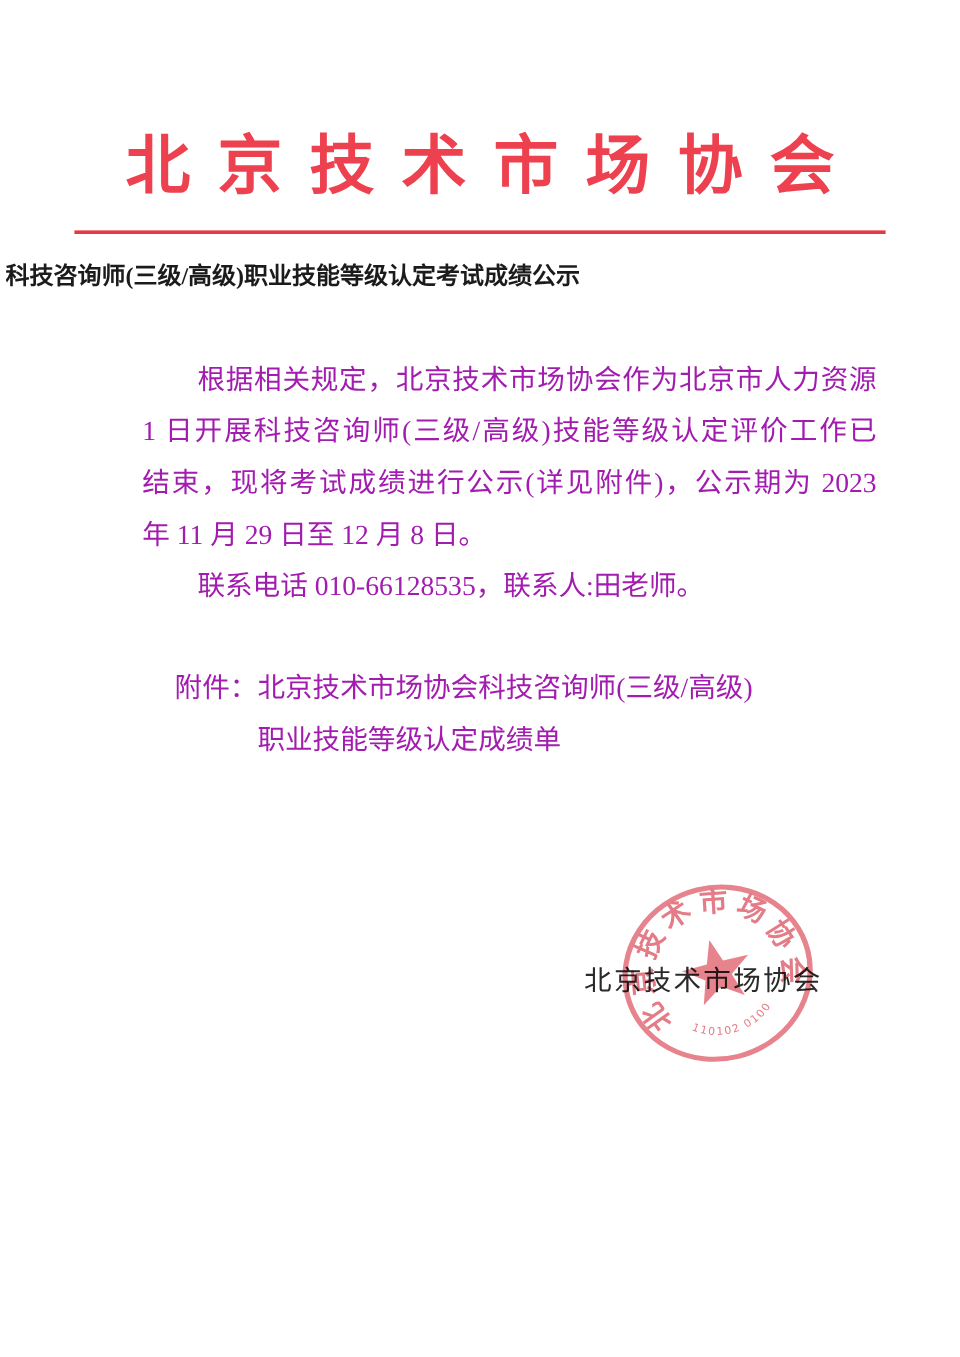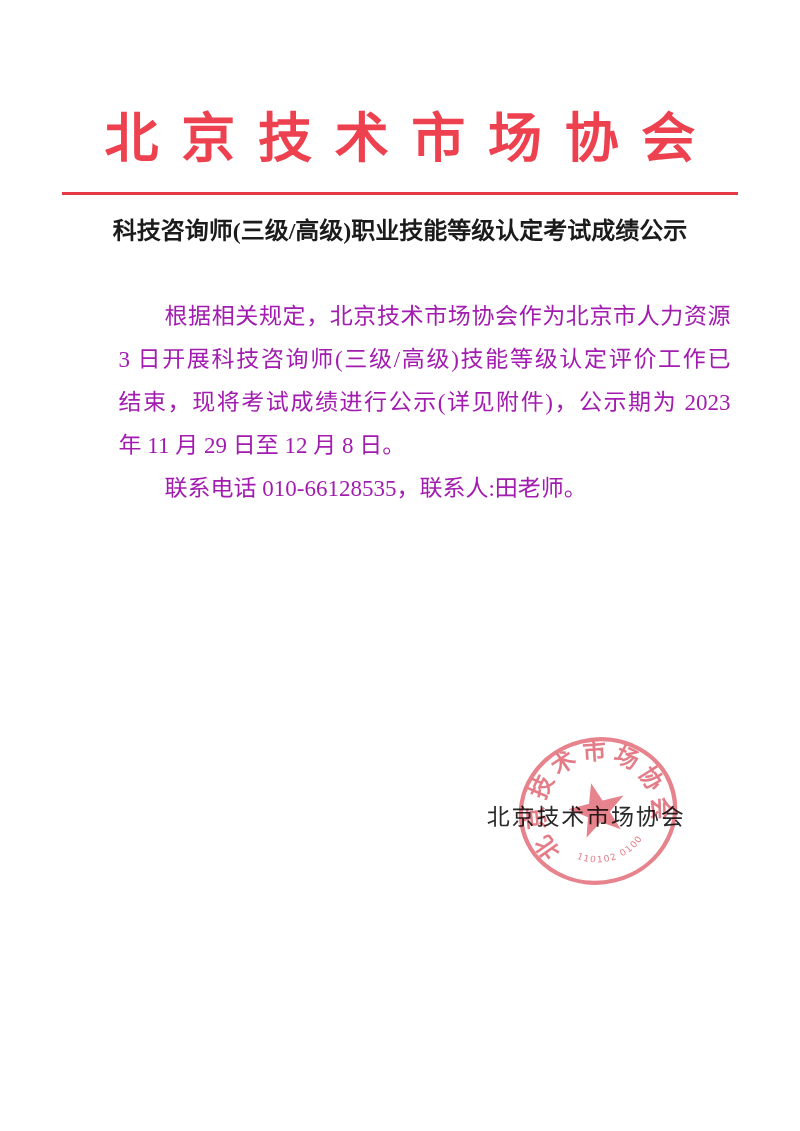--- a/index.html
+++ b/index.html
@@ -33,22 +33,21 @@
     white-space: nowrap;
   }
   .red-rule {
     width: 676px;
     height: 3px;
     margin: 14px auto 0 auto;
     background: var(--rule-red);
   }
   .doc-heading {
     margin-top: 19px;
-    text-align: center;
-    font-size: 24px;
+    font-size: 20px;
     font-weight: 700;
     color: #1b1b1b;
     line-height: 34px;
   }
   
   .body-block {
     position: absolute;
     left: 114px;
     top: 295px;
     width: 612px;
@@ -108,28 +107,35 @@
 
   <div class="letterhead">北京技术市场协会</div>
 
   <div class="red-rule"></div>
 
   <div class="doc-heading">科技咨询师(三级/高级)职业技能等级认定考试成绩公示</div>
 
   <div class="body-block">
     <div class="para indent-first">
         <div class="line">根据相关规定，北京技术市场协会作为北京市人力资源</div>
-        <div class="line">3 日开展科技咨询师(三级/高级)技能等级认定评价工作已</div>
+        <div class="line">1 日开展科技咨询师(三级/高级)技能等级认定评价工作已</div>
         <div class="line">结束，现将考试成绩进行公示(详见附件)，公示期为 2023</div>
         <div class="line">年 11 月 29 日至 12 月 8 日。</div>
       </div>
     <div class="para indent-first">
         <div class="line">联系电话 010-66128535，联系人:田老师。</div>
       </div>
 
+    <div class="attachment">
+      <span class="label">附件：</span>
+      <div class="att-lines">
+          <div class="line">北京技术市场协会科技咨询师(三级/高级)</div>
+          <div class="line">职业技能等级认定成绩单</div>
+        </div>
+    </div>
   </div>
 
   <div class="signature">
     <div class="sig-org">北京技术市场协会</div>
   </div>
 
   <svg class="seal" viewBox="0 0 200 200" preserveAspectRatio="none">
     <defs>
       <path id="sealArcTop" d="M 49 136 A 62 62 0 1 1 151 136" fill="none"></path>
       <path id="sealArcBottom" d="M 57 143 A 60 60 0 0 0 143 143" fill="none"></path>

